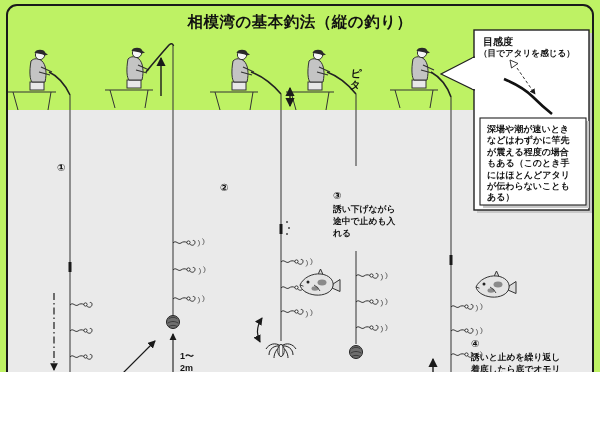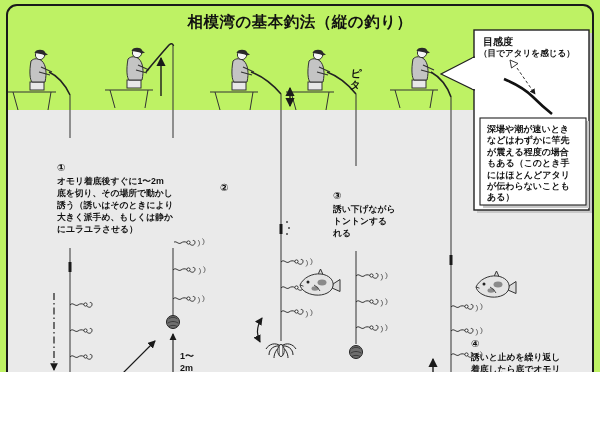--- a/index.html
+++ b/index.html
@@ -190,32 +190,28 @@
     <line x1="517" y1="68" x2="535" y2="94" stroke="#1a1a1a" stroke-width="0.9" stroke-dasharray="3 2.2" marker-end="url(#ah)"></line>
     <path d="M504,79 C516,84 526,90 533,97 C540,104 547,110 552,114" fill="none" stroke="#111" stroke-width="2.6"></path>
     <rect x="483" y="121" width="106" height="87" fill="#c9c9c9"></rect>
     <rect x="480" y="118" width="106" height="87" fill="#fff" stroke="#222" stroke-width="1.1"></rect>
   </g>
 </svg>
 
   <div class="txt title">相模湾の基本釣法（縦の釣り）</div>
 
   <div class="txt step s1">
-    <span class="num">①</span><span>オモリ着底後すぐに1〜2m
-底を切り、その場所で動かし
-誘う（誘いはそのときにより
-大きく派手め、もしくは静か
-にユラユラさせる）</span>
+    <span class="num">①</span>
   </div>
   <div class="txt step s2">
     <span class="num">②</span>
   </div>
   <div class="txt step s3">
     <span class="num">③</span><span>誘い下げながら
-トントンする
+途中で止めも入
 れる</span>
   </div>
   <div class="txt step s4 nobg">
     <span class="num">④</span><span>誘いと止めを繰り返し
 着底したら底でオモリ
 トントンする。ときに
 はゼロテンからややテ
 ンション抜き気味でア
 タリ（手感度 or 目感
 度）を待つ。その後

